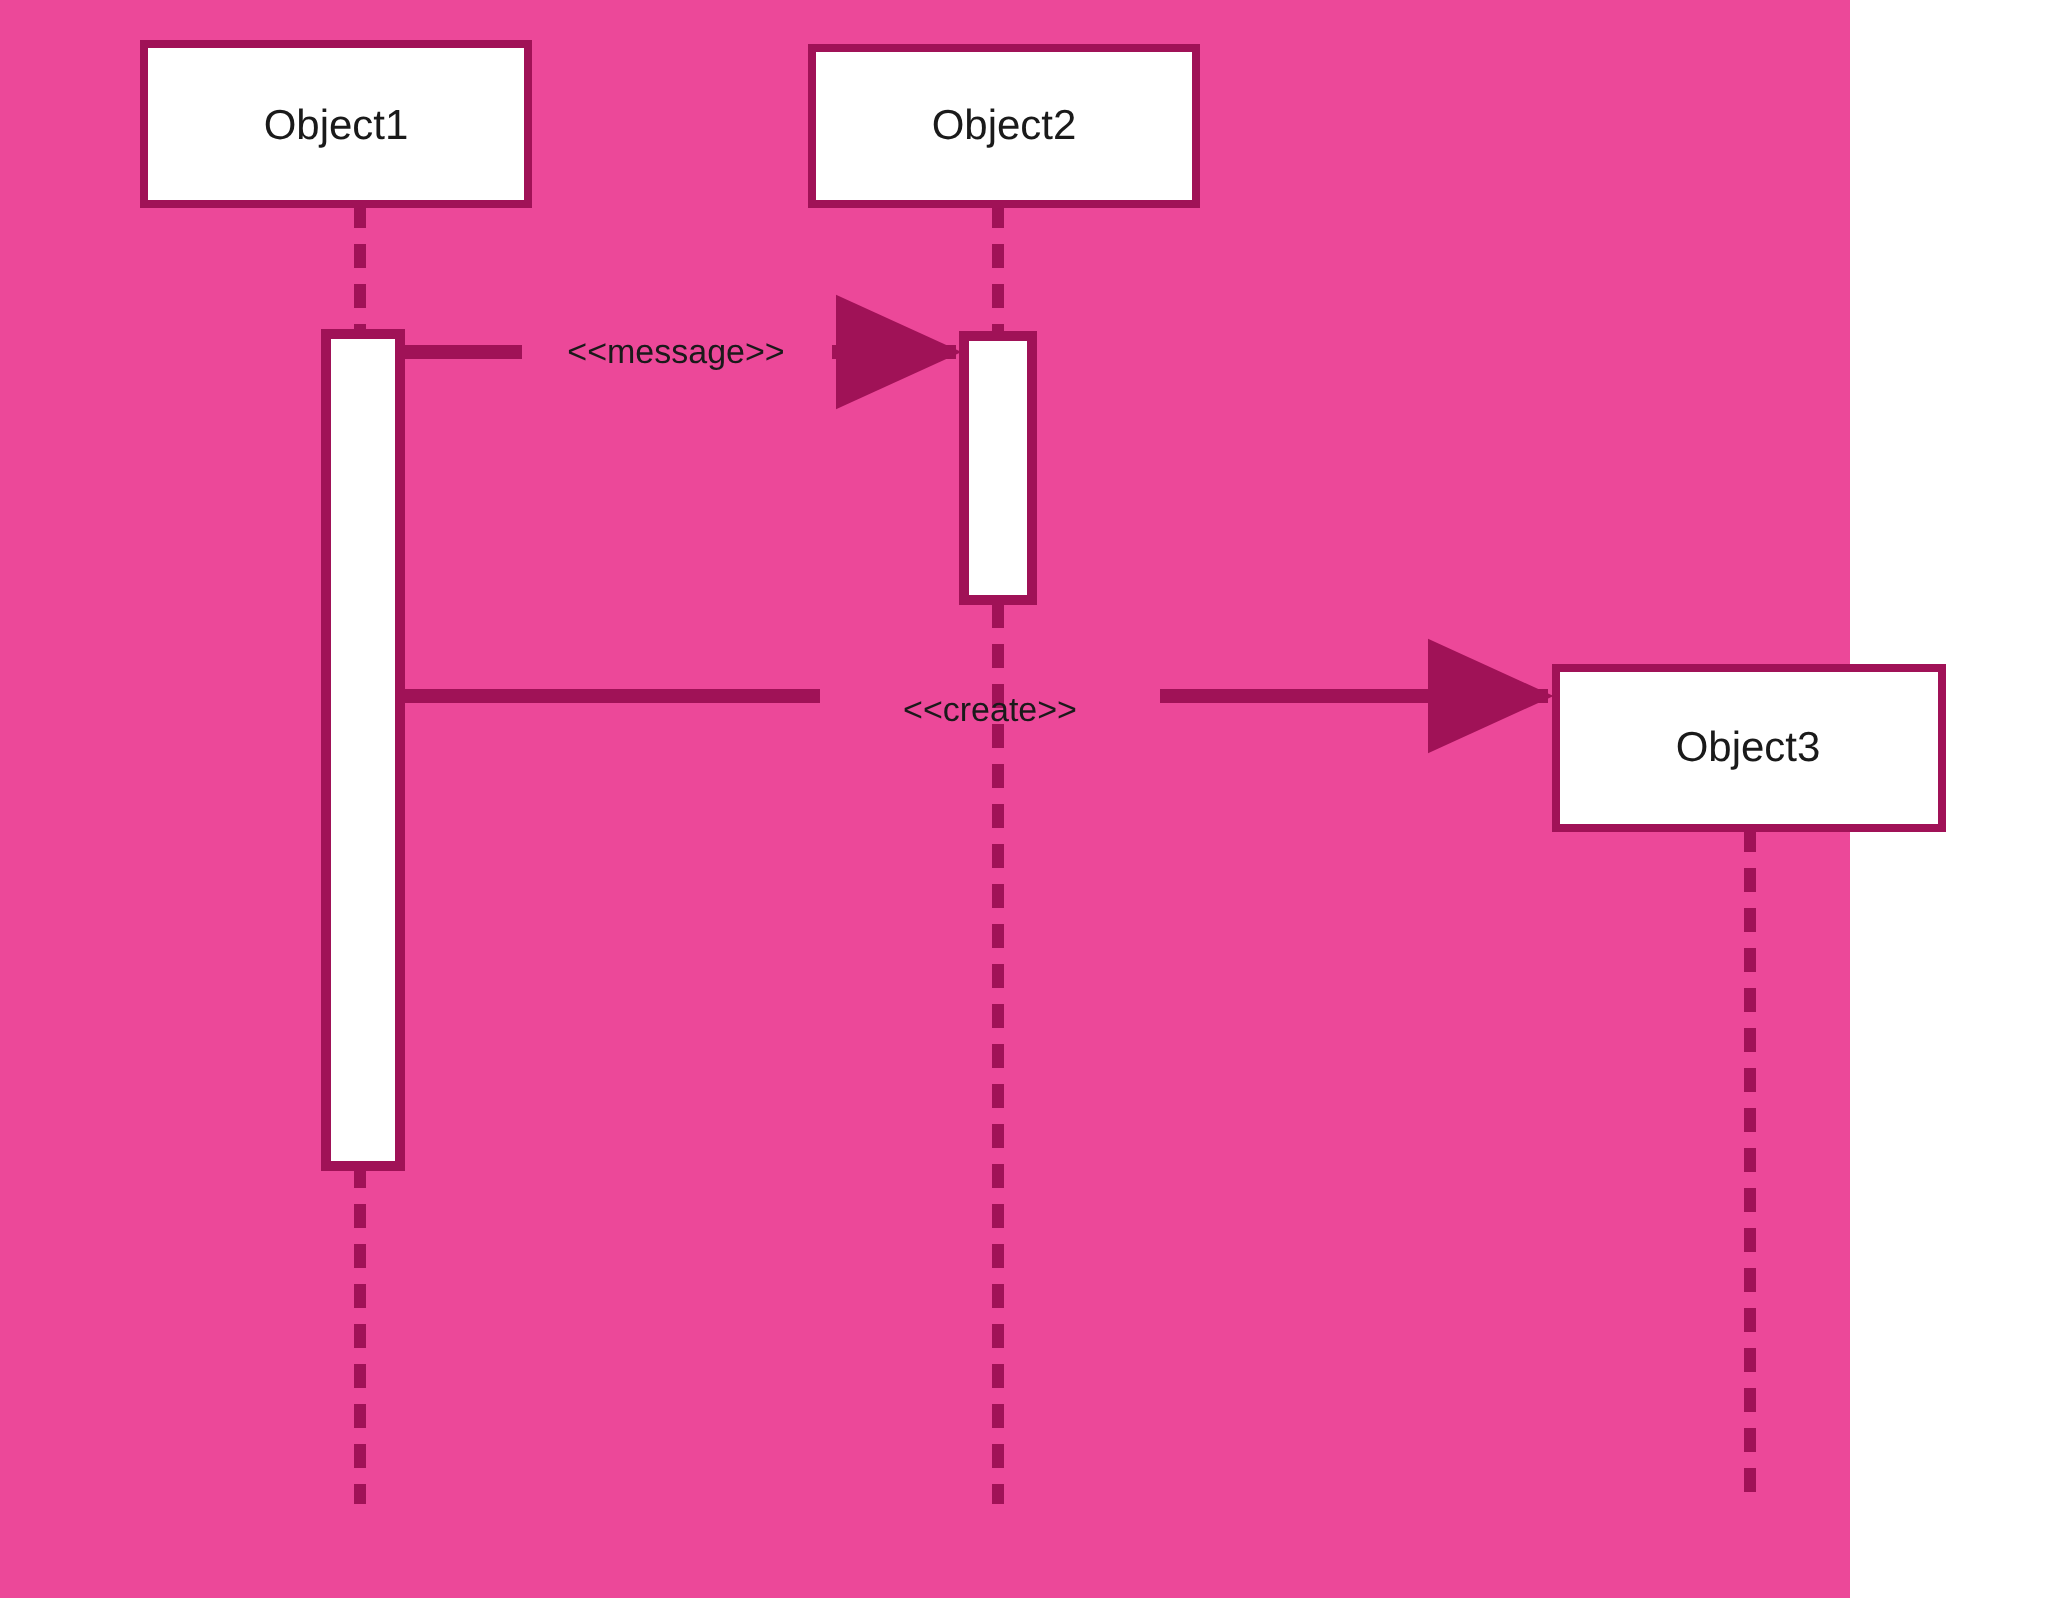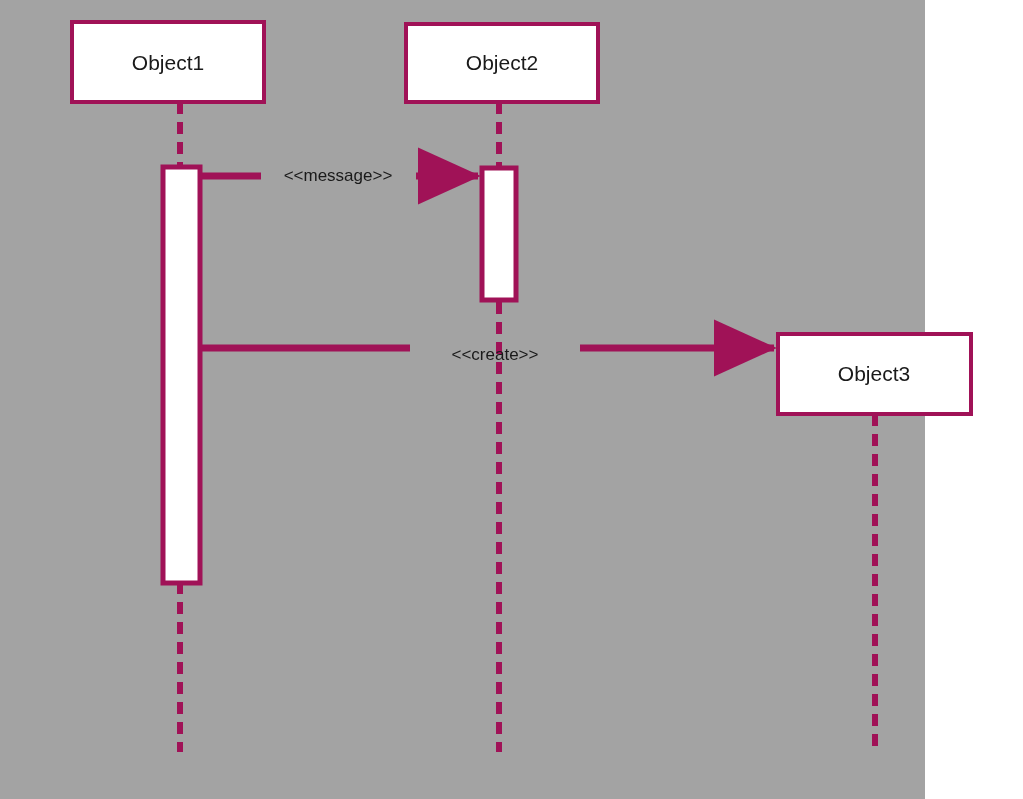--- a/index.html
+++ b/index.html
@@ -10,21 +10,21 @@
   body {
     width: 1023px;
     height: 799px;
     font-family: "Liberation Sans", sans-serif;
     overflow: hidden;
   }
   #diagram-root {
     position: relative;
     width: 925px;
     height: 799px;
-    background: #a3a3a3;
+    background: #ec4899;
   }
   svg.diagram {
     display: block;
     width: 1023px;
     height: 799px;
   }
   .obj-box-rect {
     fill: #ffffff;
   }
   .activation-rect {

